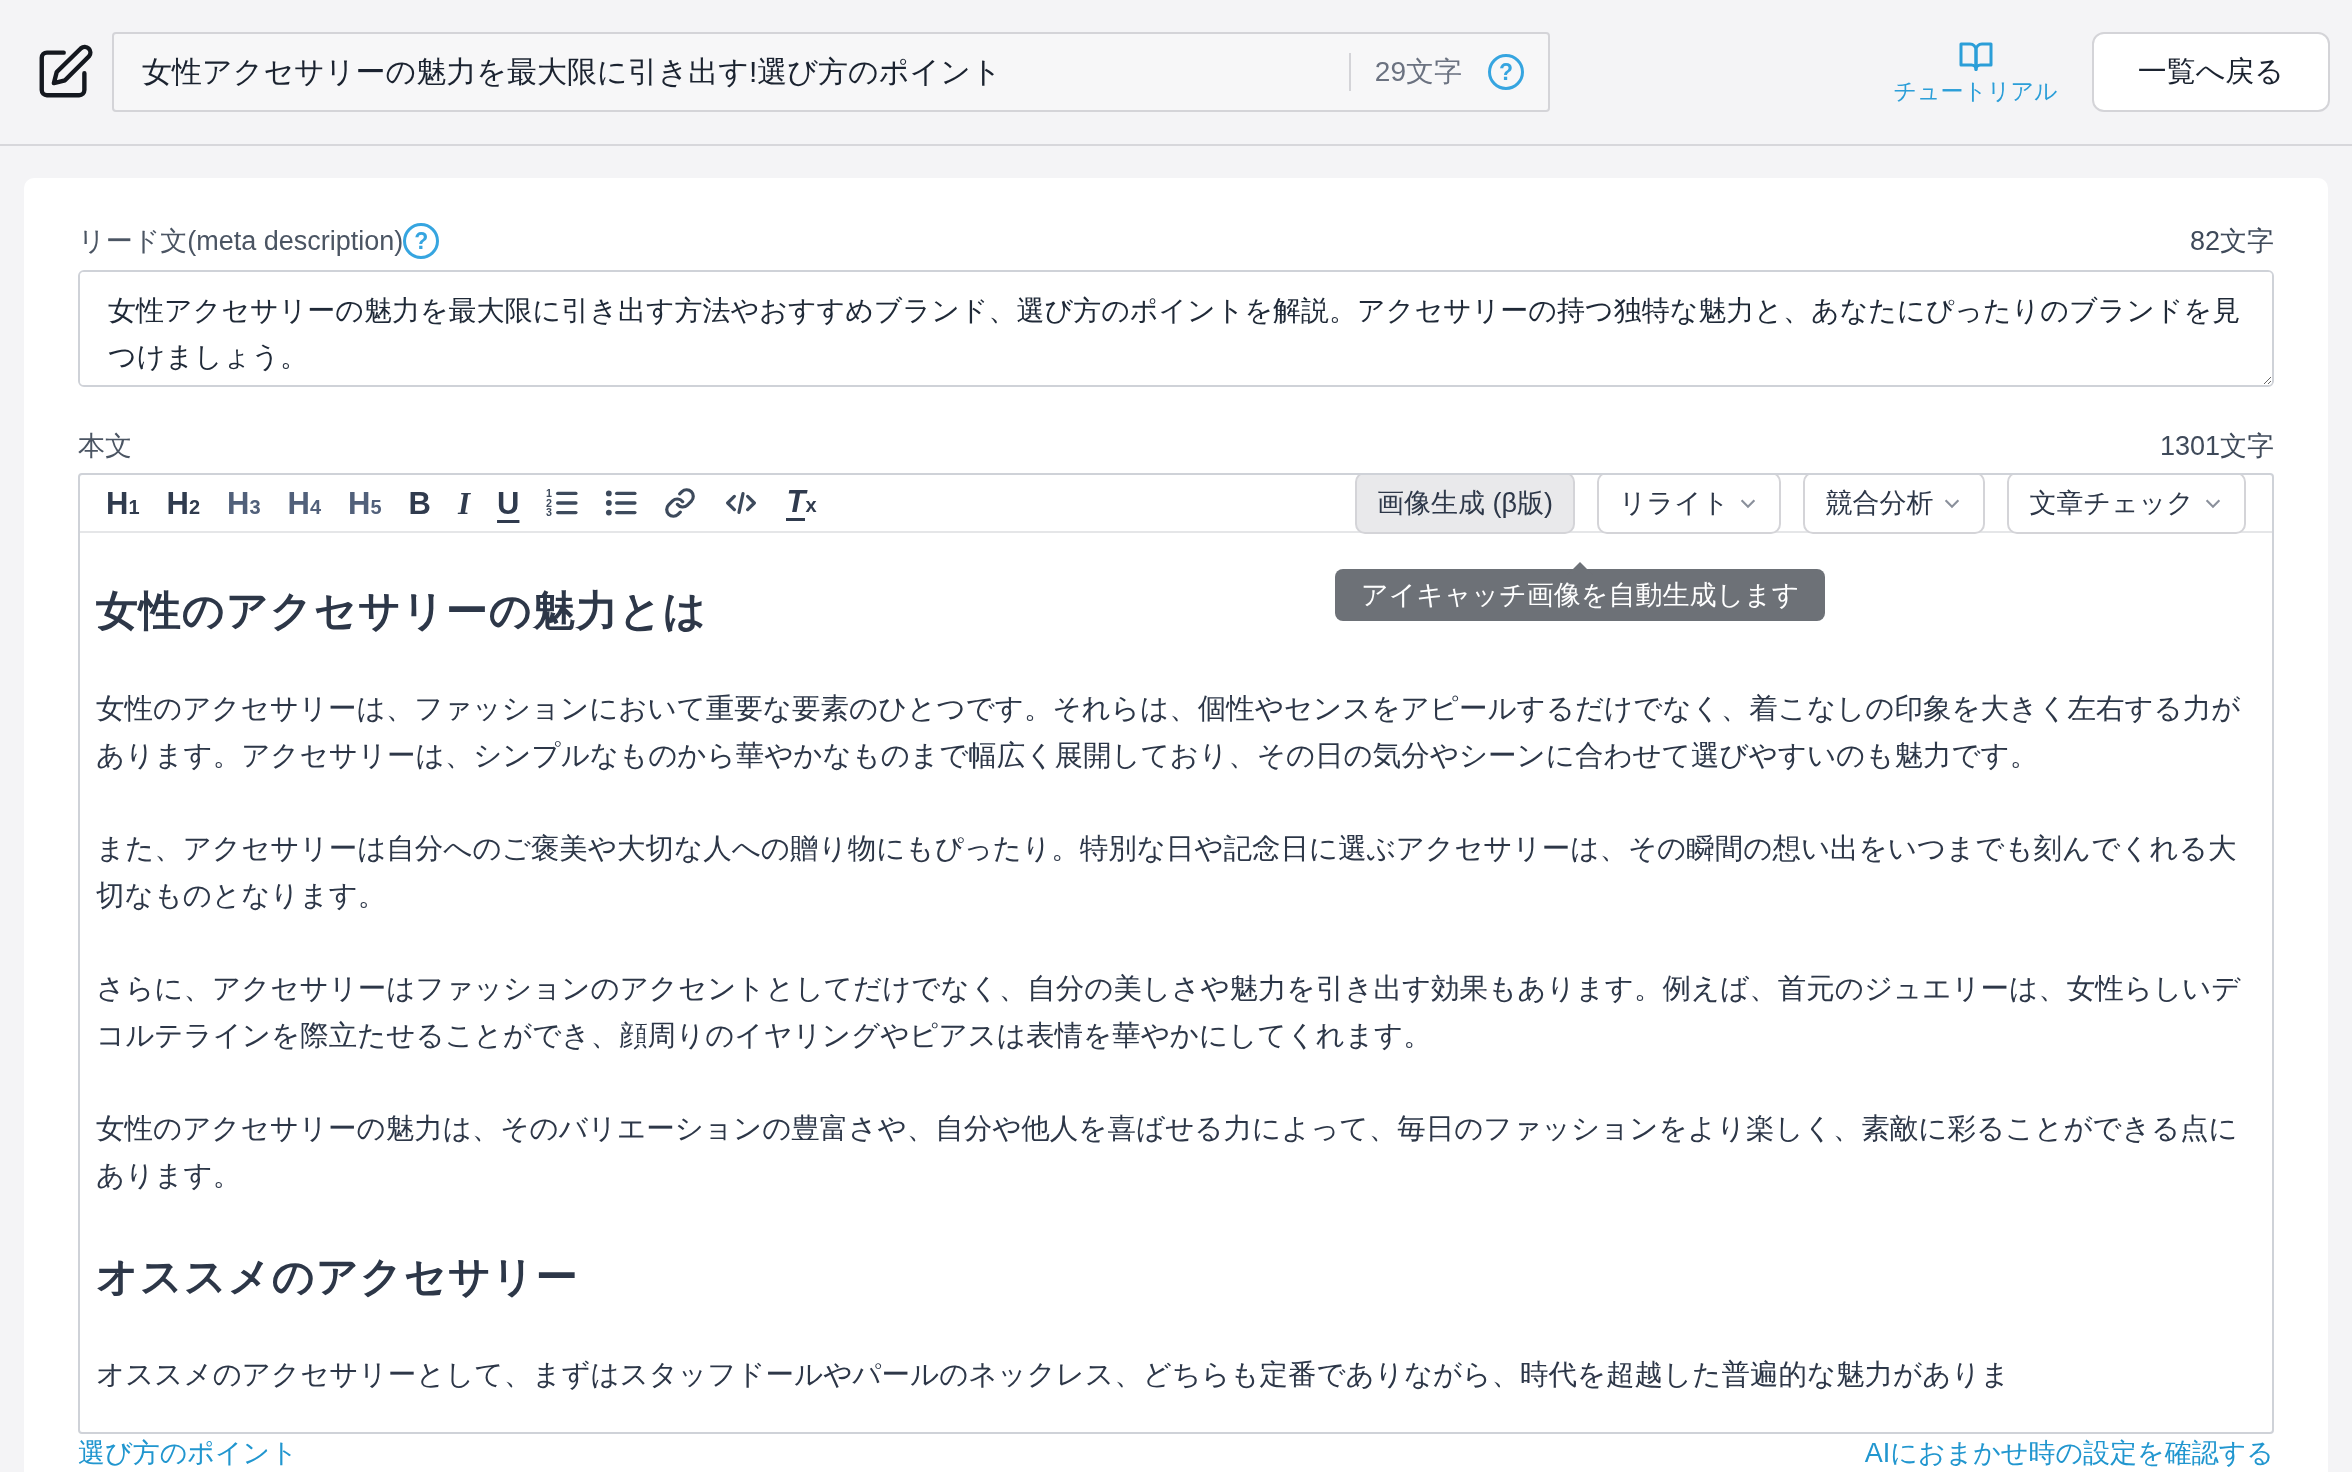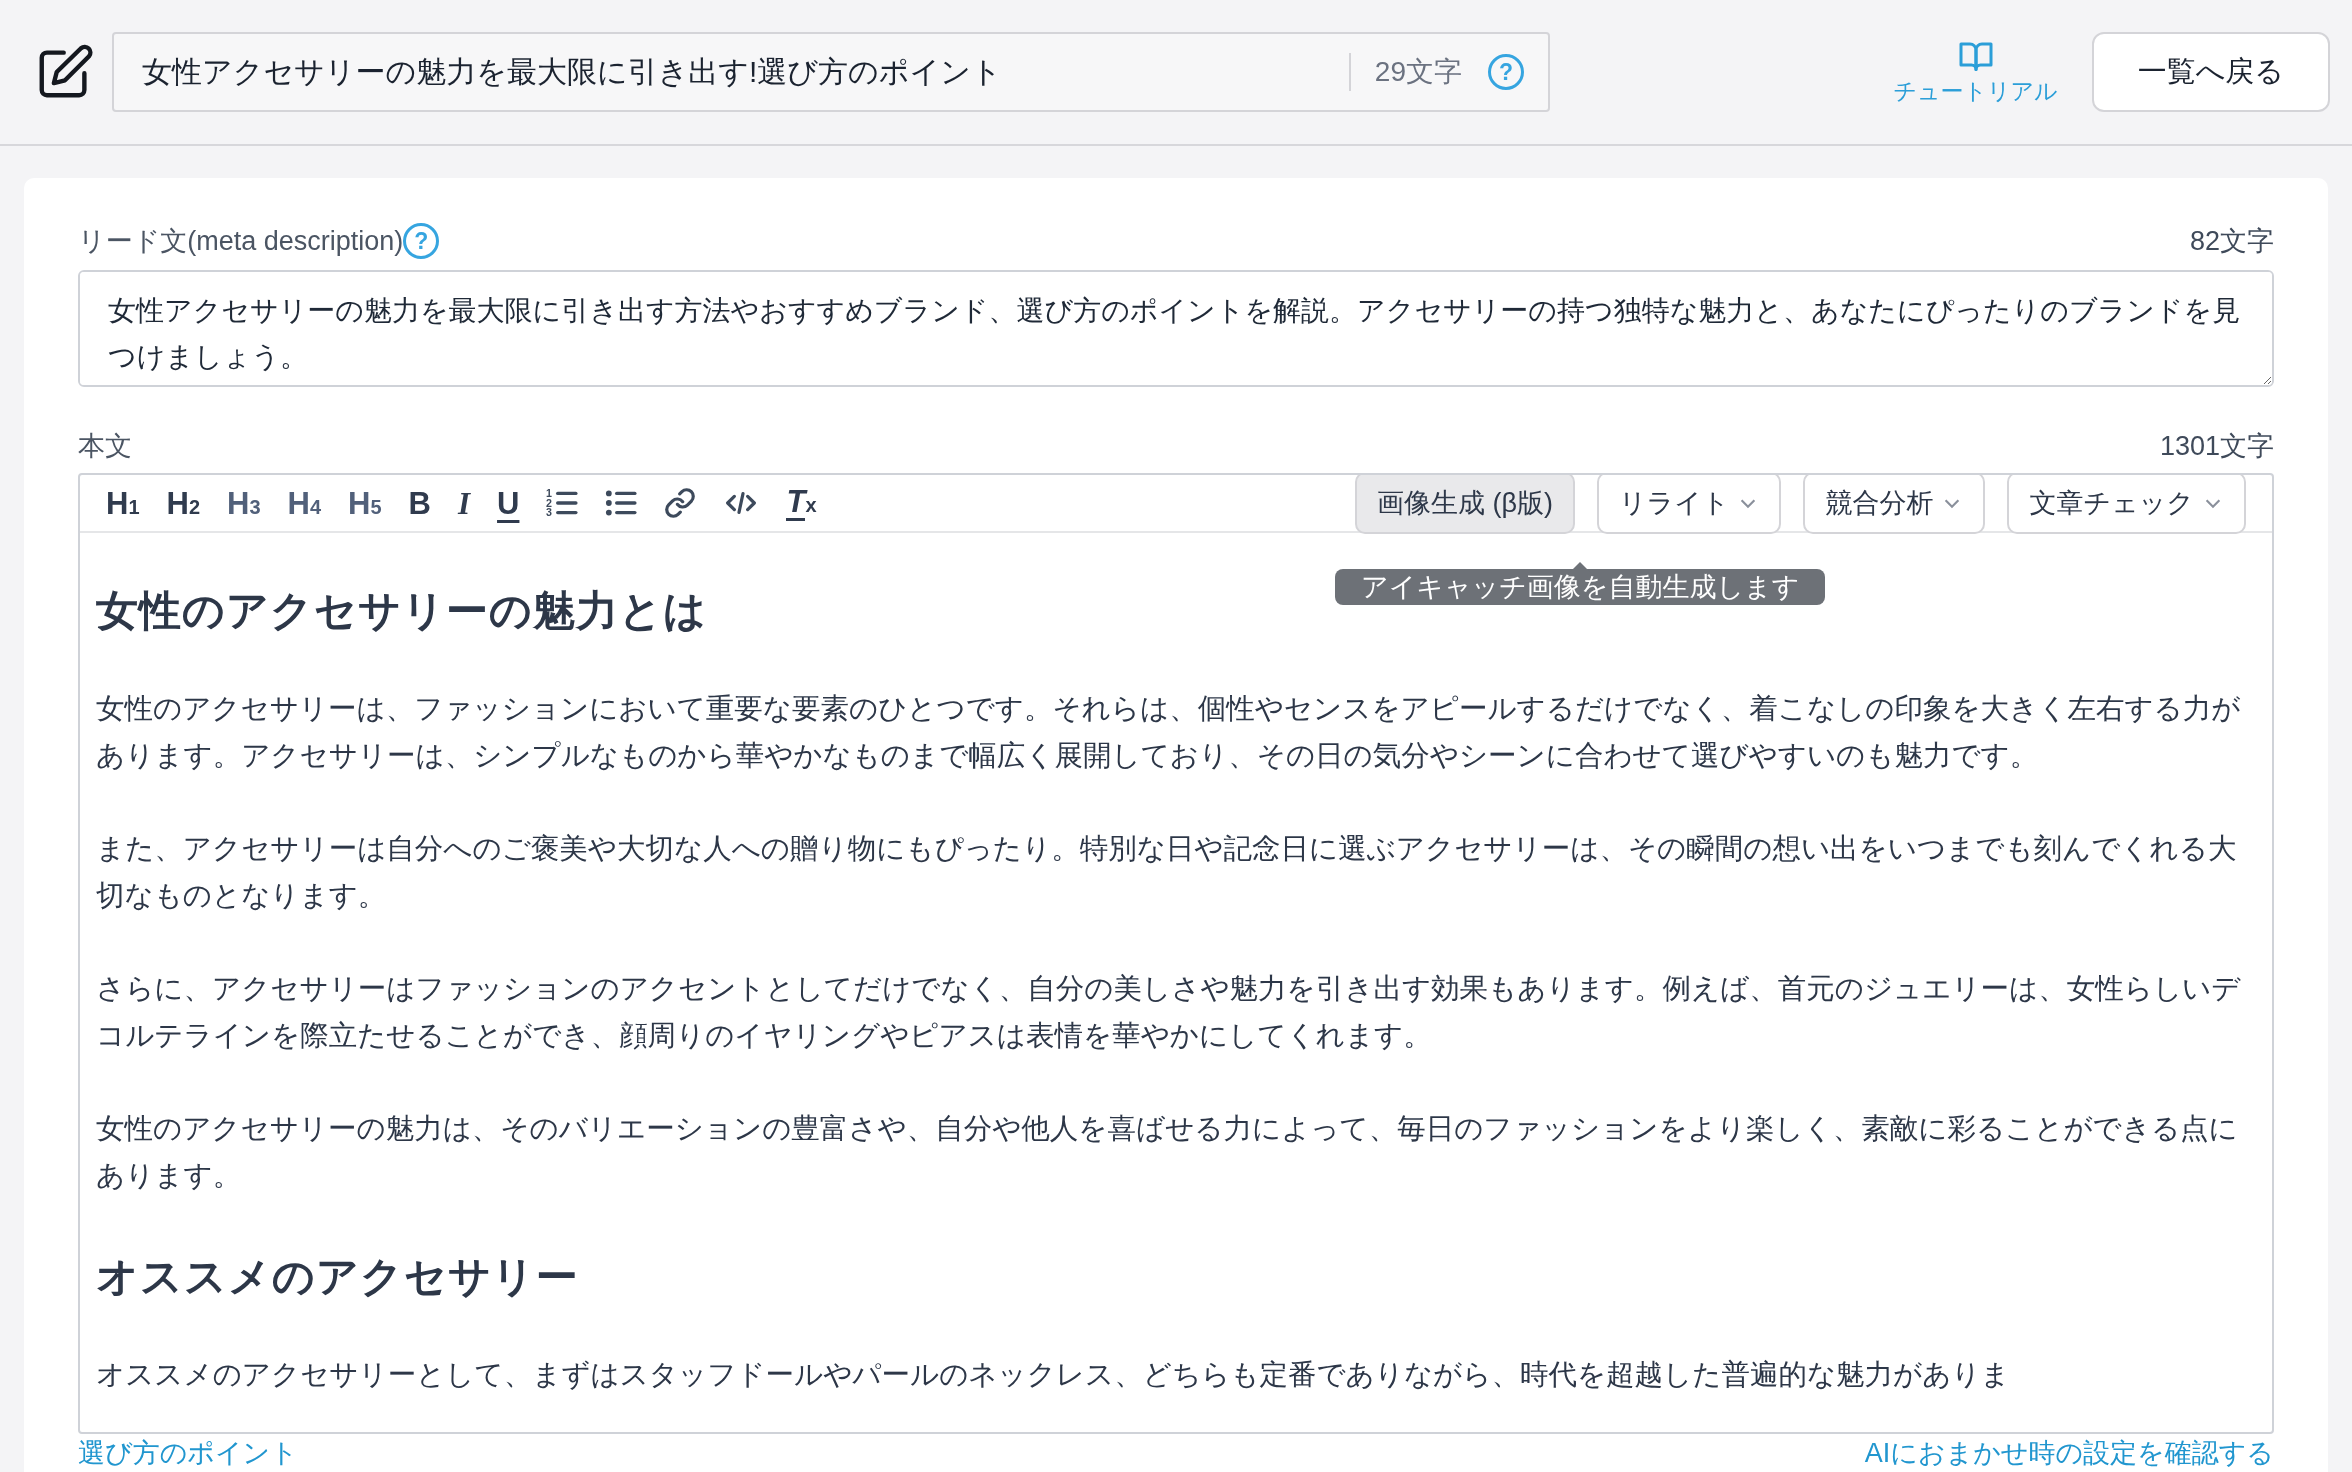--- a/index.html
+++ b/index.html
@@ -99,21 +99,21 @@
     height:62px; padding:0 20px; background:#fff;
     border:2px solid #d4d4d8; border-radius:10px;
     font-family:inherit; font-size:27px; color:#2d3748;
     display:flex; align-items:center; gap:8px; cursor:pointer; white-space:nowrap;
   }
   .action-btn.active { background:#e9e9eb; }
 
   .tooltip {
     position:absolute; top:94px; left:1255px; z-index:5;
     background:#6d7177; color:#ffffff;
-    font-size:27px; padding:0 26px; border-radius:8px; white-space:nowrap;
+    font-size:27px; padding:8px 26px; border-radius:8px; white-space:nowrap;
   }
   .tooltip::before {
     content:""; position:absolute; top:-20px; left:50%; margin-left:-13px;
     border:13px solid transparent; border-bottom-color:#6d7177;
   }
 
   .content { padding:0 16px; color:#2d3748; }
   .content h2 { font-size:42px; font-weight:700; margin:50px 0 0; letter-spacing:1px; }
   .content p { font-size:28.5px; line-height:47px; margin:46px 0 0; }
 

